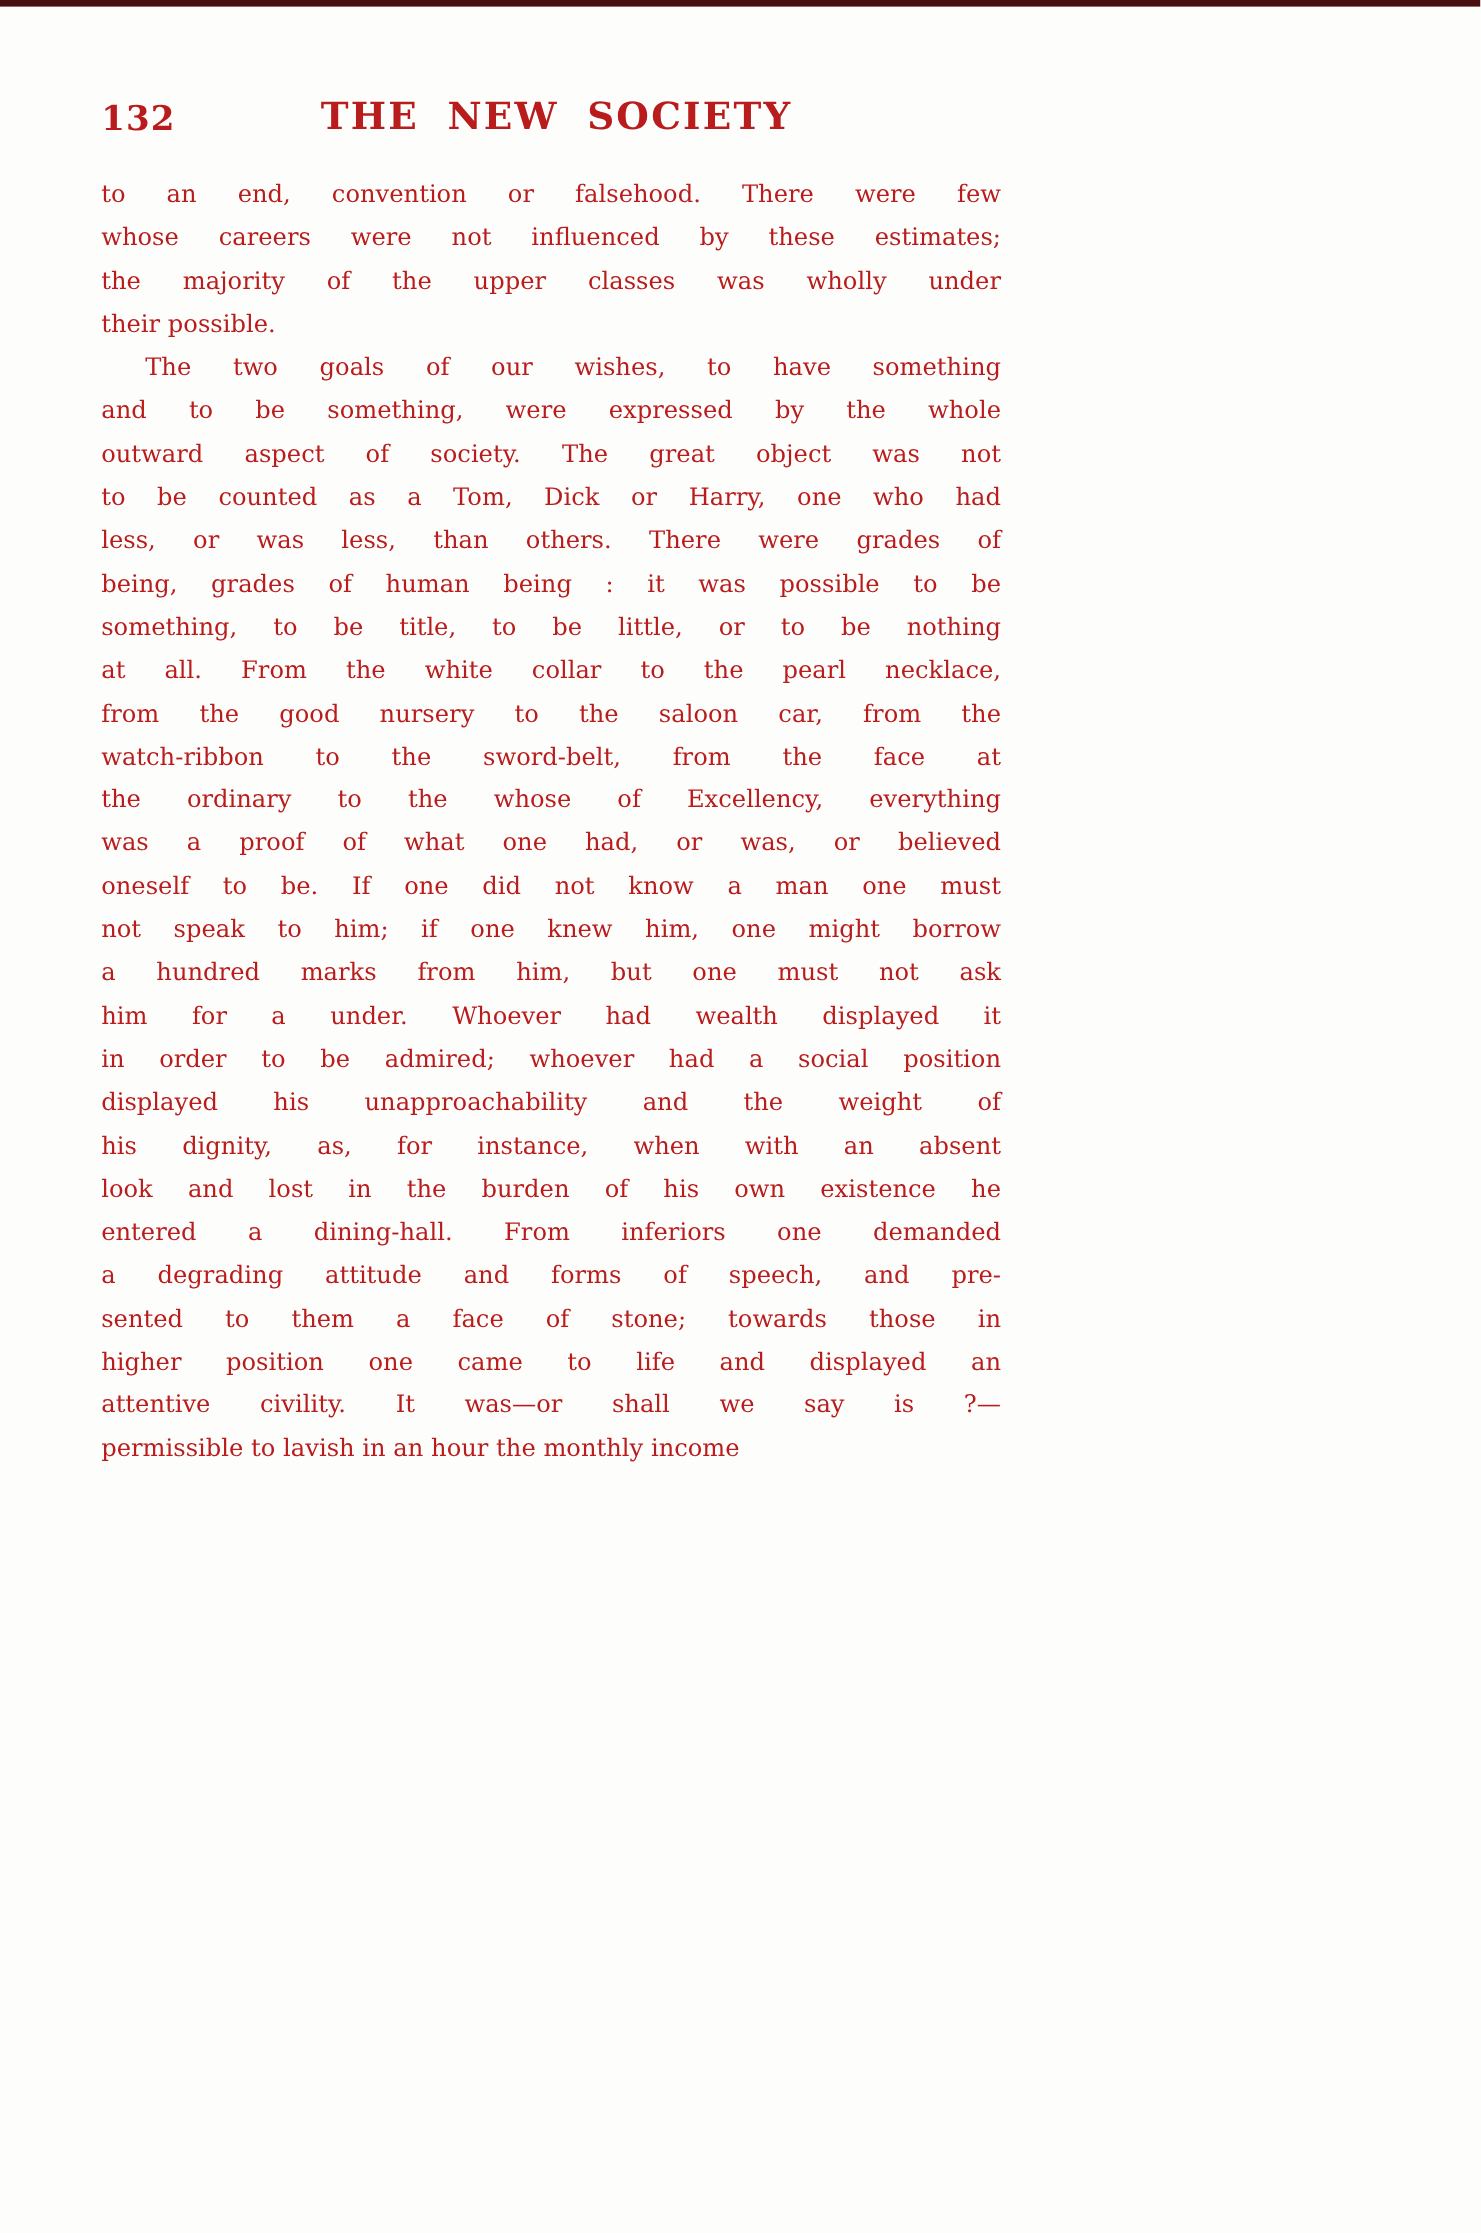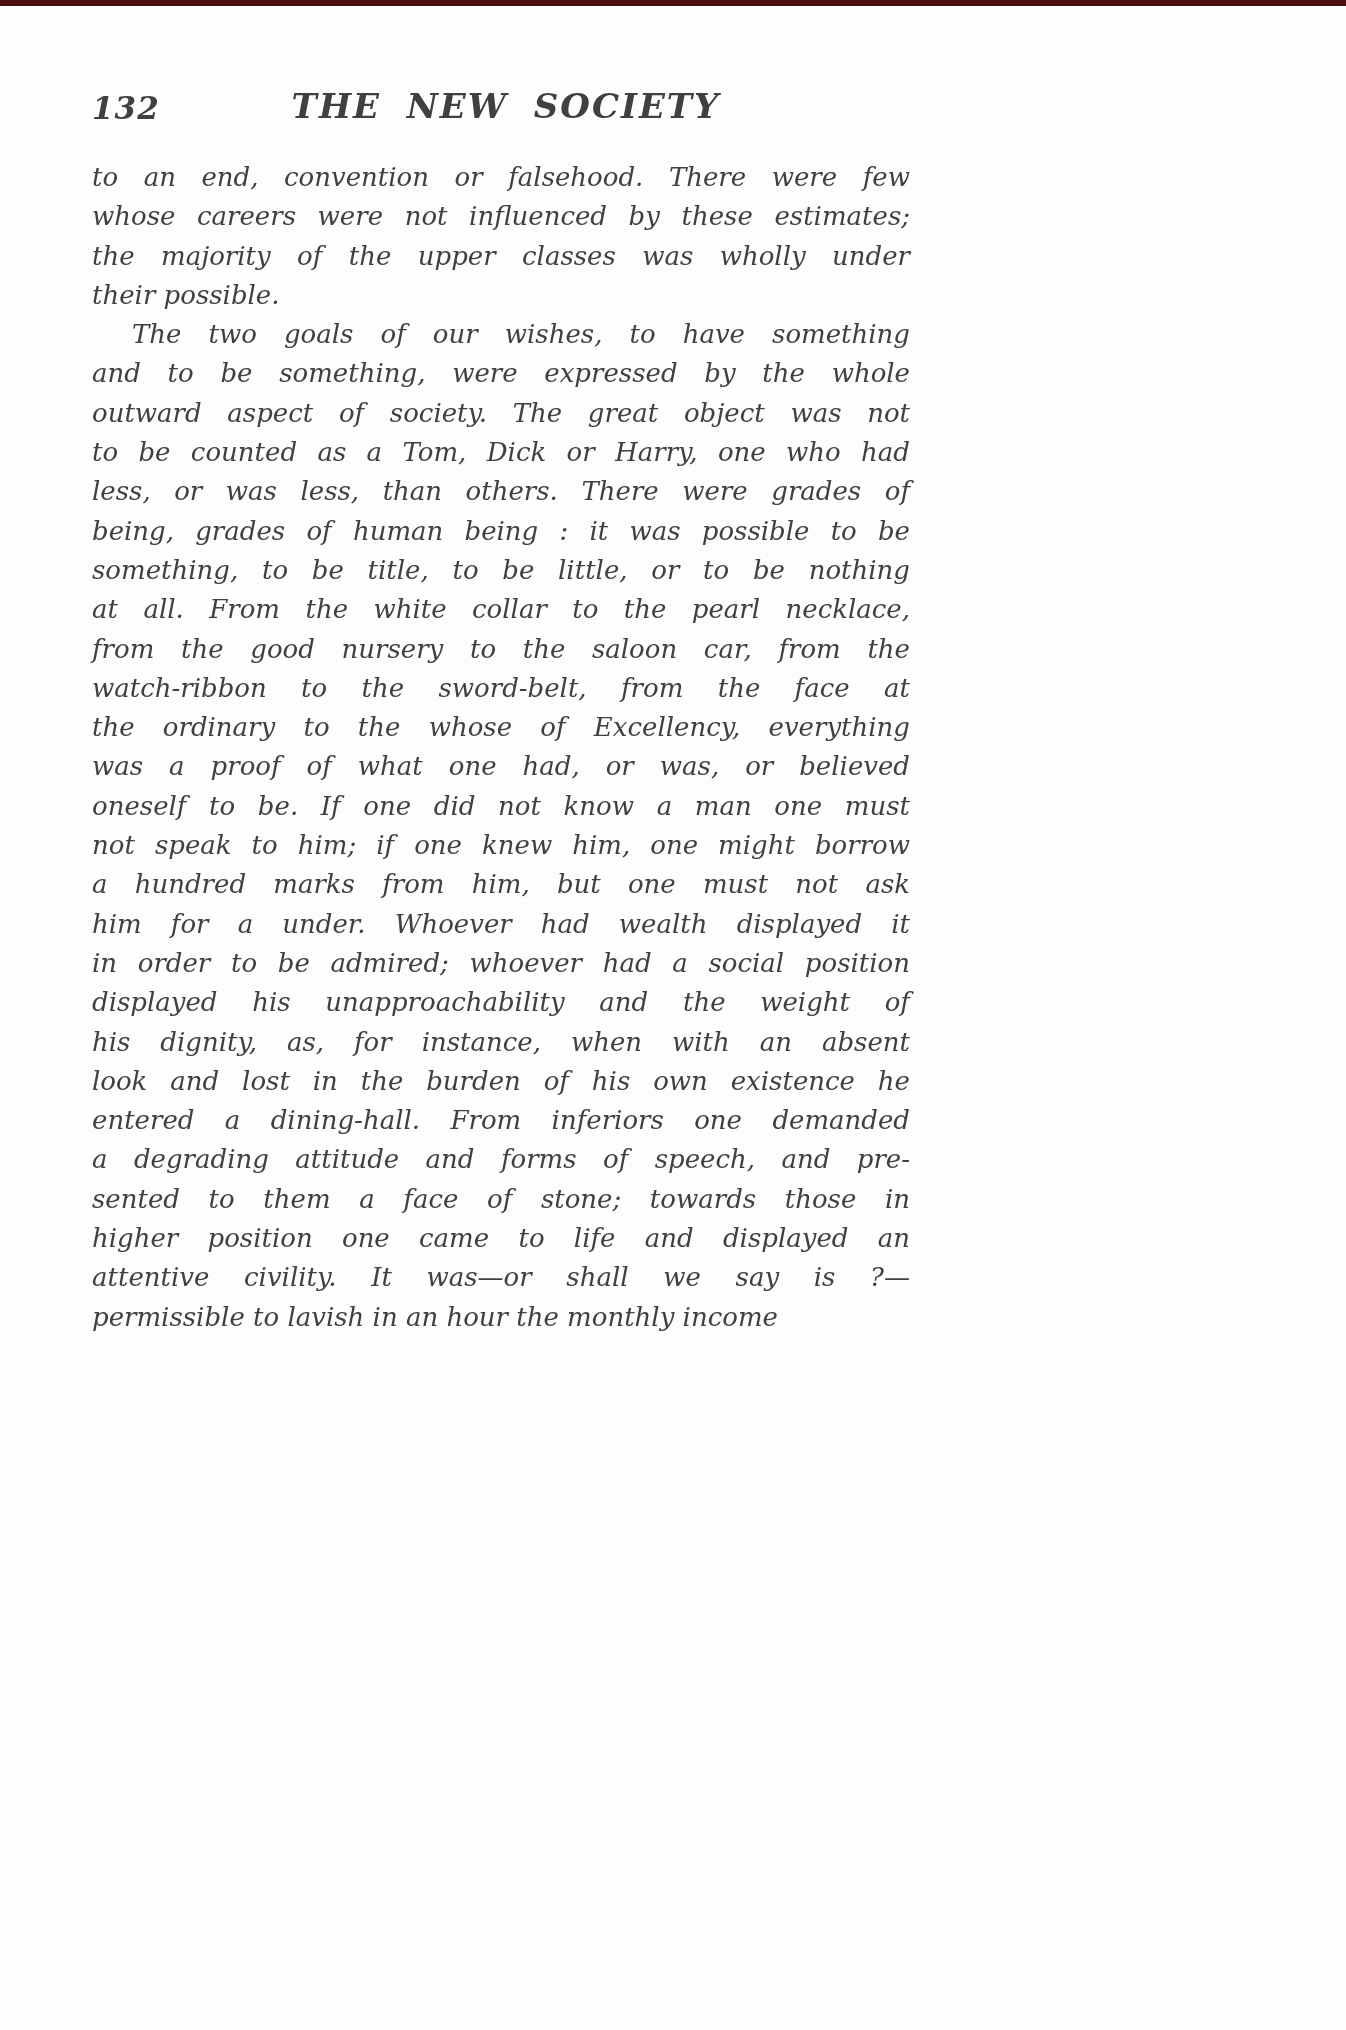--- a/index.html
+++ b/index.html
@@ -7,22 +7,21 @@
     padding: 0;
     background: #ffffff;
   }
   .page {
     position: relative;
     width: 1346px;
     height: 2030px;
     background: #fdfdfb;
     overflow: hidden;
     font-family: "DejaVu Serif", serif;
-    color: #404040;
-    font-style: italic;
+    color: #b91c1c;
   }
   .scan-edge {
     position: absolute;
     top: 0;
     left: 0;
     width: 100%;
     height: 6px;
     background: #4a0f10;
   }
   .content {
@@ -49,21 +48,21 @@
     left: 10px;
     right: 0;
     top: 0;
     text-align: center;
     font-size: 34px;
     font-weight: bold;
     letter-spacing: 2px;
     word-spacing: 12px;
   }
   .body-text {
-    font-size: 26px;
+    font-size: 22px;
     line-height: 39.3px;
     font-weight: 500;
   }
   .paragraph {
     margin: 0;
   }
   .line {
     text-align: justify;
     text-align-last: justify;
     white-space: normal;

